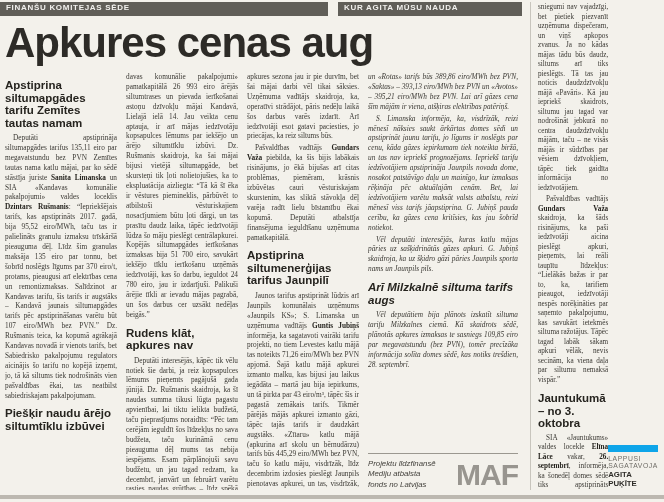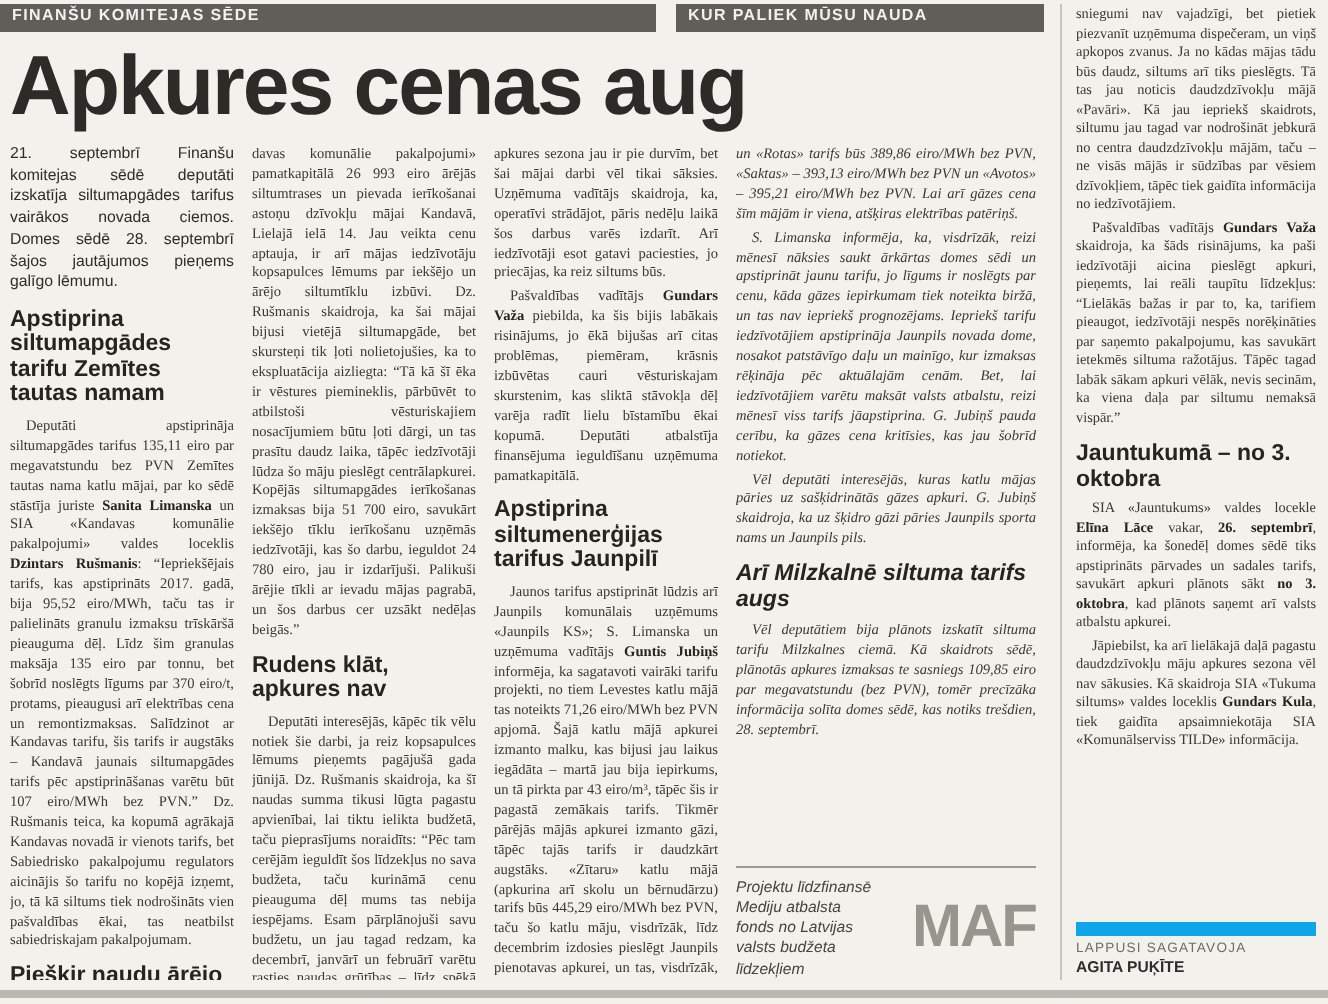--- a/index.html
+++ b/index.html
@@ -18,48 +18,47 @@
   .col.wide{width:150px;}
   .blocks{overflow:hidden;}
   .col.wide .blocks{flex:1;font-style:italic;}
   .blk{font-size:7.3px;line-height:9.9px;text-align:justify;margin:0 0 2px 0;}
   .blk.p{text-indent:8px;}
   .blk.lead{font-family:"Liberation Sans",sans-serif;font-size:7.9px;line-height:10.7px;
             color:#2f2d29;margin-bottom:6px;text-indent:0;}
   .blk.h{font-family:"Liberation Sans",sans-serif;font-weight:bold;font-size:11.5px;line-height:12.5px;
          text-align:left;color:#26241f;margin:7px 0 4px 0;text-indent:0;}
   .rail{flex:1;border-left:1px solid #c8c5bd;margin:2px 0 12px 6px;padding:1px 6px 0 7px;
-        display:flex;flex-direction:column;overflow:hidden;}
+        display:flex;flex-direction:row;overflow:hidden;}
   .rail .blk{font-size:7.2px;line-height:9.5px;}
   .rail .blk.h{font-size:11.5px;line-height:12.5px;}
   .credit{border-top:1px solid #9b9890;margin-top:4px;padding-top:5px;display:flex;align-items:center;gap:16px;}
   .credit-lines{font-family:"Liberation Sans",sans-serif;font-style:italic;font-size:7.8px;
                 line-height:10.3px;color:#45433e;flex:1;}
   .maf{font-family:"Liberation Sans",sans-serif;font-weight:bold;font-size:30px;color:#98958f;
        letter-spacing:-1px;line-height:30px;}
   .byline{margin-top:auto;border-top:7px solid #0ea5e9;padding:3px 0 2px 0;}
   .byline-label{font-family:"Liberation Sans",sans-serif;font-size:6.8px;letter-spacing:.6px;color:#6e6c66;}
   .byline-name{font-family:"Liberation Sans",sans-serif;font-weight:bold;font-size:7.8px;color:#2f2d29;margin-top:1px;}
   .bottom-bar{position:absolute;left:0;right:0;bottom:3px;height:4px;background:#bcb8b0;}
   b{color:#26241f;}
 </style>
 </head>
 <body>
 
 <div class="page">
   <div class="main">
     <div class="kicker-row">
       <div class="kicker left">FINANŠU KOMITEJAS SĒDE</div>
-      <div class="kicker right">KUR PALIEK MŪSU NAUDA</div>
+      <div class="kicker right">KUR AGITA MŪSU NAUDA</div>
     </div>
     <div class="headline">Apkures cenas aug</div>
     <div class="cols">
       <div class="col">
         <div class="blocks">
-            <div class="blk lead">21. septembrī Finanšu komitejas sēdē deputāti izskatīja siltumapgādes tarifus vairākos novada ciemos. Domes sēdē 28. septembrī šajos jautājumos pieņems galīgo lēmumu.</div>
             <div class="blk h">Apstiprina siltumapgādes tarifu Zemītes tautas namam</div>
             <div class="blk p">Deputāti apstiprināja siltumapgādes tarifus 135,11 eiro par megavatstundu bez PVN Zemītes tautas nama katlu mājai, par ko sēdē stāstīja juriste <b>Sanita Limanska</b> un SIA «Kandavas komunālie pakalpojumi» valdes loceklis <b>Dzintars Rušmanis</b>: “Iepriekšējais tarifs, kas apstiprināts 2017. gadā, bija 95,52 eiro/MWh, taču tas ir palielināts granulu izmaksu trīskāršā pieauguma dēļ. Līdz šim granulas maksāja 135 eiro par tonnu, bet šobrīd noslēgts līgums par 370 eiro/t, protams, pieaugusi arī elektrības cena un remontizmaksas. Salīdzinot ar Kandavas tarifu, šis tarifs ir augstāks – Kandavā jaunais siltumapgādes tarifs pēc apstiprināšanas varētu būt 107 eiro/MWh bez PVN.” Dz. Rušmanis teica, ka kopumā agrākajā Kandavas novadā ir vienots tarifs, bet Sabiedrisko pakalpojumu regulators aicinājis šo tarifu no kopējā izņemt, jo, tā kā siltums tiek nodrošināts vien pašvaldības ēkai, tas neatbilst sabiedriskajam pakalpojumam.</div>
             <div class="blk h">Piešķir naudu ārējo siltumtīklu izbūvei</div>
           </div>
       </div>
       <div class="col">
         <div class="blocks">
             <div class="blk pc">davas komunālie pakalpojumi» pamatkapitālā 26 993 eiro ārējās siltumtrases un pievada ierīkošanai astoņu dzīvokļu mājai Kandavā, Lielajā ielā 14. Jau veikta cenu aptauja, ir arī mājas iedzīvotāju kopsapulces lēmums par iekšējo un ārējo siltumtīklu izbūvi. Dz. Rušmanis skaidroja, ka šai mājai bijusi vietējā siltumapgāde, bet skursteņi tik ļoti nolietojušies, ka to ekspluatācija aizliegta: “Tā kā šī ēka ir vēstures piemineklis, pārbūvēt to atbilstoši vēsturiskajiem nosacījumiem būtu ļoti dārgi, un tas prasītu daudz laika, tāpēc iedzīvotāji lūdza šo māju pieslēgt centrālapkurei. Kopējās siltumapgādes ierīkošanas izmaksas bija 51 700 eiro, savukārt iekšējo tīklu ierīkošanu uzņēmās iedzīvotāji, kas šo darbu, ieguldot 24 780 eiro, jau ir izdarījuši. Palikuši ārējie tīkli ar ievadu mājas pagrabā, un šos darbus cer uzsākt nedēļas beigās.”</div>
             <div class="blk h">Rudens klāt, apkures nav</div>
             <div class="blk p">Deputāti interesējās, kāpēc tik vēlu notiek šie darbi, ja reiz kopsapulces lēmums pieņemts pagājušā gada jūnijā. Dz. Rušmanis skaidroja, ka šī naudas summa tikusi lūgta pagastu apvienībai, lai tiktu ielikta budžetā, taču pieprasījums noraidīts: “Pēc tam cerējām ieguldīt šos līdzekļus no sava budžeta, taču kurināmā cenu pieauguma dēļ mums tas nebija iespējams. Esam pārplānojuši savu budžetu, un jau tagad redzam, ka decembrī, janvārī un februārī varētu rasties naudas grūtības – līdz spēkā stāsies jaunais apkures tarifs.” Vēl deputāti iebilda, ka</div>
@@ -79,21 +78,20 @@
             <div class="blk p">S. Limanska informēja, ka, visdrīzāk, reizi mēnesī nāksies saukt ārkārtas domes sēdi un apstiprināt jaunu tarifu, jo līgums ir noslēgts par cenu, kāda gāzes iepirkumam tiek noteikta biržā, un tas nav iepriekš prognozējams. Iepriekš tarifu iedzīvotājiem apstiprināja Jaunpils novada dome, nosakot patstāvīgo daļu un mainīgo, kur izmaksas rēķināja pēc aktuālajām cenām. Bet, lai iedzīvotājiem varētu maksāt valsts atbalstu, reizi mēnesī viss tarifs jāapstiprina. G. Jubiņš pauda cerību, ka gāzes cena kritīsies, kas jau šobrīd notiekot.</div>
             <div class="blk p">Vēl deputāti interesējās, kuras katlu mājas pāries uz sašķidrinātās gāzes apkuri. G. Jubiņš skaidroja, ka uz šķidro gāzi pāries Jaunpils sporta nams un Jaunpils pils.</div>
             <div class="blk h">Arī Milzkalnē siltuma tarifs augs</div>
             <div class="blk p">Vēl deputātiem bija plānots izskatīt siltuma tarifu Milzkalnes ciemā. Kā skaidrots sēdē, plānotās apkures izmaksas te sasniegs 109,85 eiro par megavatstundu (bez PVN), tomēr precīzāka informācija solīta domes sēdē, kas notiks trešdien, 28. septembrī.</div>
           </div>
         <div class="credit">
           <div class="credit-lines">
             <div>Projektu līdzfinansē</div>
             <div>Mediju atbalsta</div>
             <div>fonds no Latvijas</div>
-            <div>valsts budžeta līdzekļiem</div>
           </div>
           <div class="maf">MAF</div>
         </div>
       </div>
     </div>
   </div>
   <div class="rail">
     <div class="blocks">
         <div class="blk pc">sniegumi nav vajadzīgi, bet pietiek piezvanīt uzņēmuma dispečeram, un viņš apkopos zvanus. Ja no kādas mājas tādu būs daudz, siltums arī tiks pieslēgts. Tā tas jau noticis daudzdzīvokļu mājā «Pavāri». Kā jau iepriekš skaidrots, siltumu jau tagad var nodrošināt jebkurā no centra daudzdzīvokļu mājām, taču – ne visās mājās ir sūdzības par vēsiem dzīvokļiem, tāpēc tiek gaidīta informācija no iedzīvotājiem.</div>
         <div class="blk p">Pašvaldības vadītājs <b>Gundars Važa</b> skaidroja, ka šāds risinājums, ka paši iedzīvotāji aicina pieslēgt apkuri, pieņemts, lai reāli taupītu līdzekļus: “Lielākās bažas ir par to, ka, tarifiem pieaugot, iedzīvotāji nespēs norēķināties par saņemto pakalpojumu, kas savukārt ietekmēs siltuma ražotājus. Tāpēc tagad labāk sākam apkuri vēlāk, nevis secinām, ka viena daļa par siltumu nemaksā vispār.”</div>

